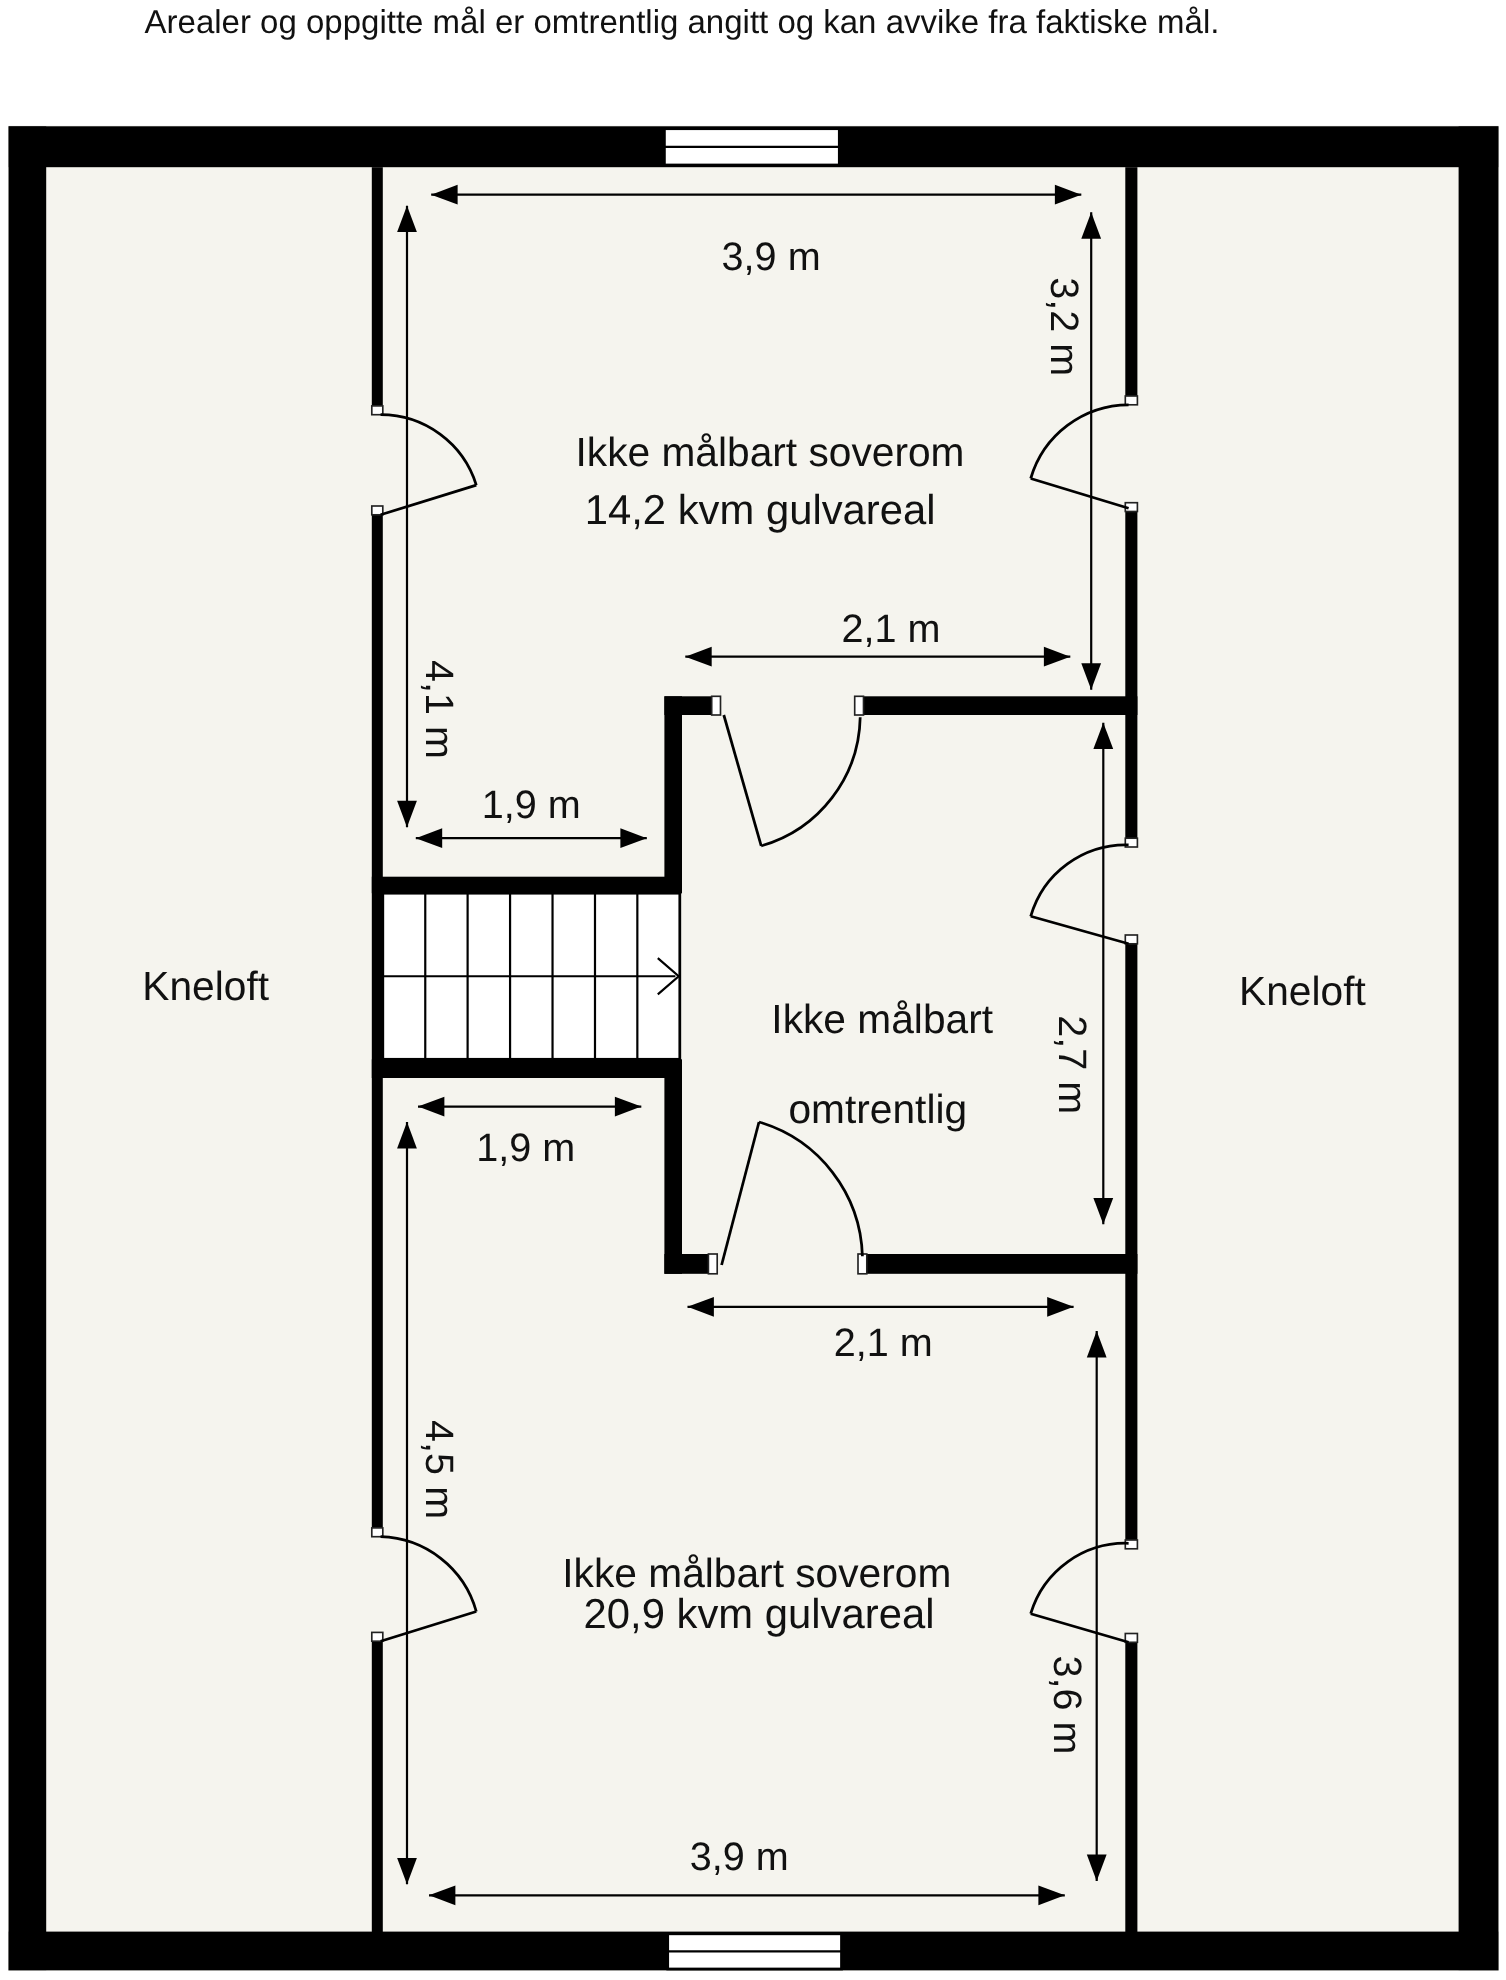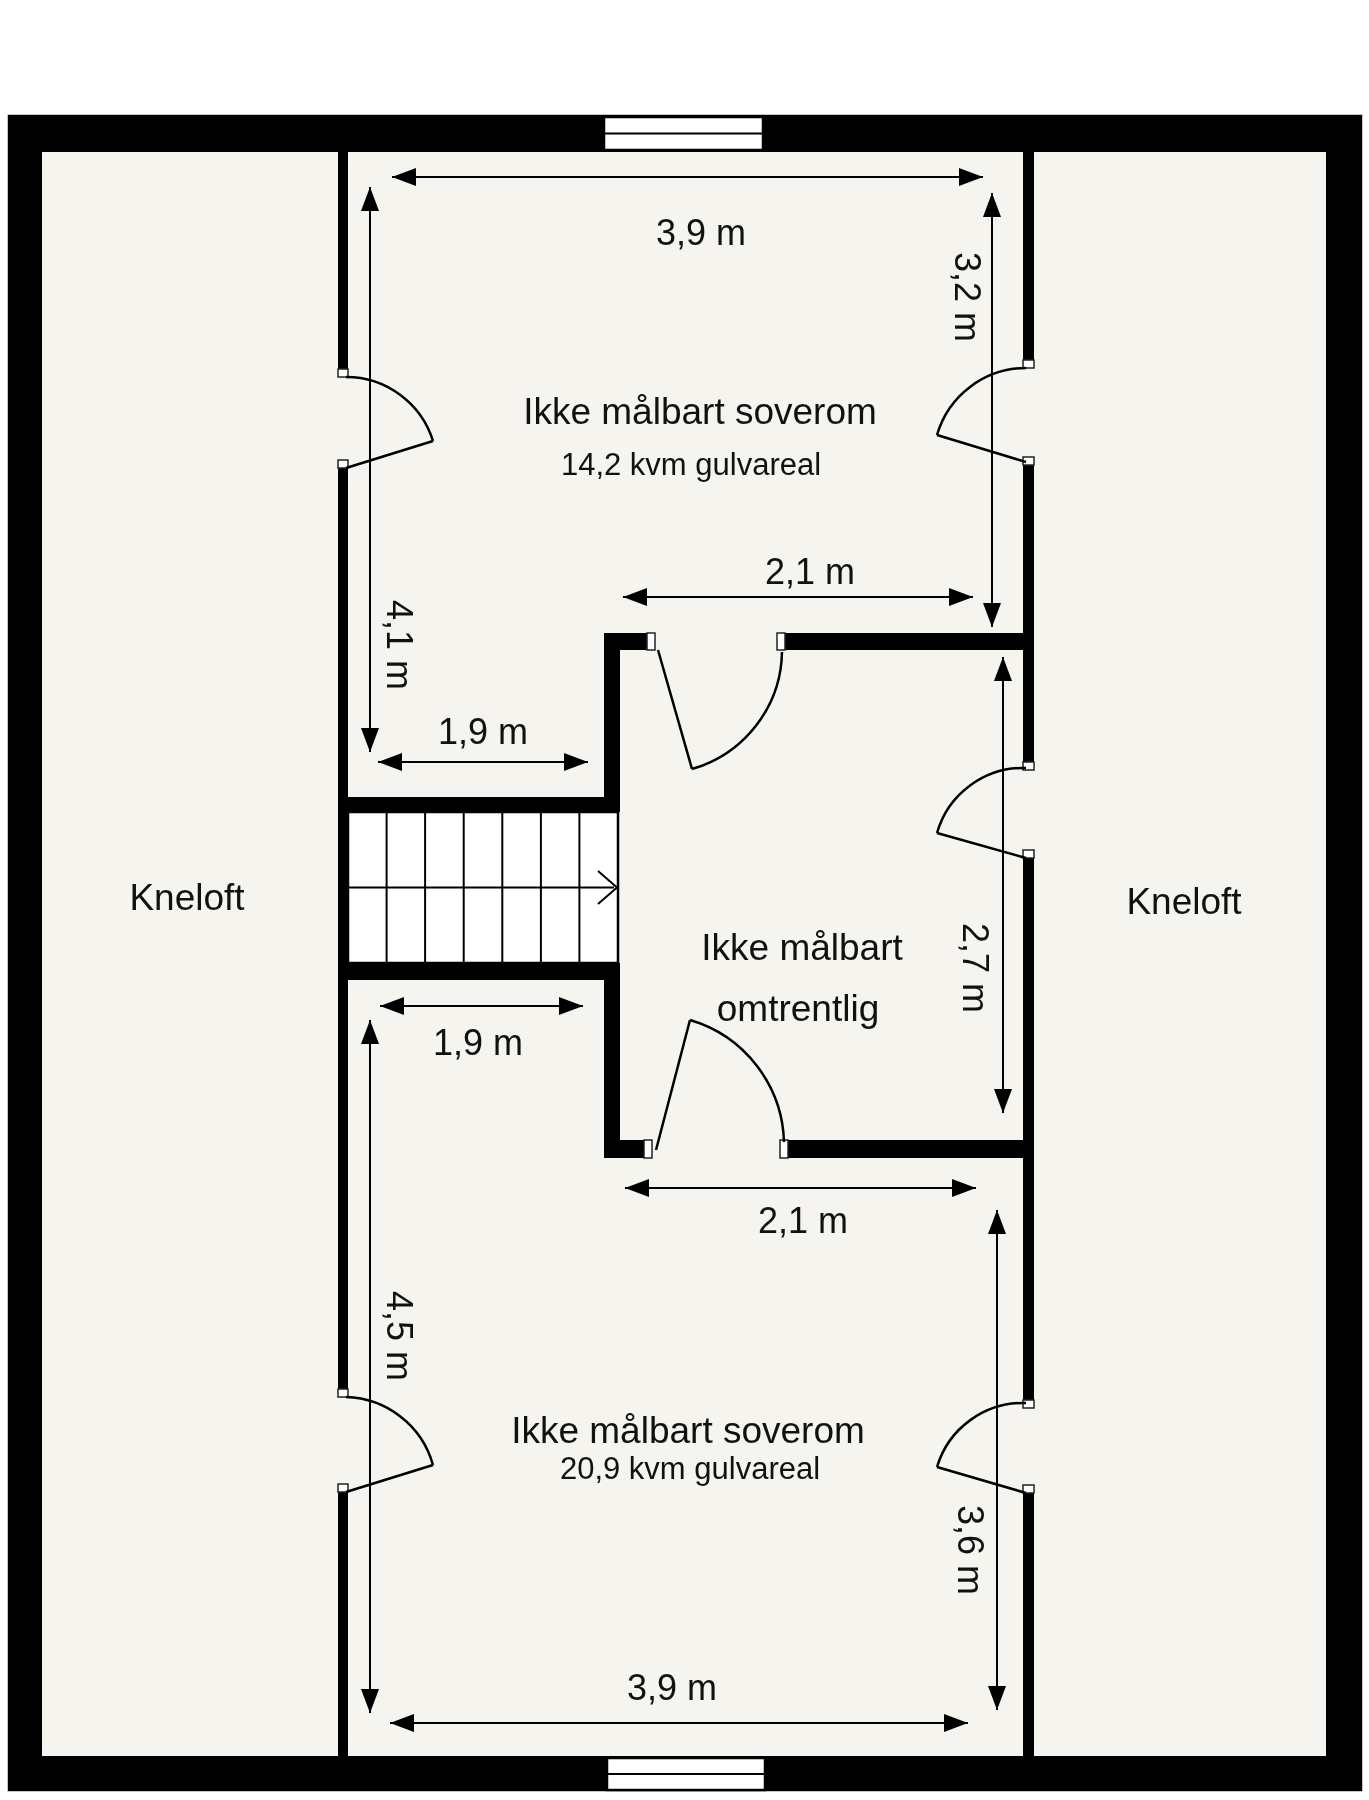--- a/index.html
+++ b/index.html
@@ -21,32 +21,33 @@
   .dim{stroke:var(--wall,#000);stroke-width:2;fill:none;}
   .ah{fill:var(--wall,#000);stroke:none;}
   .stairbox{fill:#fff;stroke:var(--wall,#000);stroke-width:2.5;}
   .label{
     position:absolute;white-space:nowrap;line-height:1;
     transform:translate(-50%,-50%);
   }
   .label.v{transform:translate(-50%,-50%) rotate(90deg);}
   .dim-label{font-size:36px;}
   .room-name{font-size:37px;}
-  .room-sub{font-size:31px;}
+  .room-sub{font-size:38px;}
   .kneloft{font-size:37px;}
   #disclaimer{
     position:absolute;left:0;top:2px;width:1240px;
     text-align:center;font-size:30px;line-height:1.25;
   }
 </style>
 </head>
 <body>
 
 <div id="canvas">
 
+  <div id="disclaimer" class="disclaimer">Arealer og oppgitte mål er omtrentlig angitt og kan avvike fra faktiske mål.</div>
 
   <svg id="plan-svg" width="1369" height="1800" viewBox="0 0 1369 1800" xmlns="http://www.w3.org/2000/svg">
 
     <rect class="floor" x="8" y="115" width="1354" height="1676"></rect>
 
     <g>
       <rect class="wall" x="8" y="115" width="1354" height="37"></rect>
       <rect class="wall" x="8" y="1756" width="1354" height="35"></rect>
       <rect class="wall" x="8" y="115" width="34" height="1676"></rect>
       <rect class="wall" x="1326" y="115" width="36" height="1676"></rect>
@@ -211,20 +212,20 @@
   <div class="label dim-label" style="left:483px;top:732px;">1,9 m</div>
   <div class="label dim-label v" style="left:975px;top:968px;">2,7 m</div>
   <div class="label dim-label" style="left:478px;top:1043px;">1,9 m</div>
   <div class="label dim-label v" style="left:399px;top:1336px;">4,5 m</div>
   <div class="label dim-label" style="left:803px;top:1221px;">2,1 m</div>
   <div class="label dim-label v" style="left:970px;top:1550px;">3,6 m</div>
   <div class="label dim-label" style="left:672px;top:1688px;">3,9 m</div>
 
   <div class="label room-name" style="left:700px;top:411px;">Ikke målbart soverom</div>
   <div class="label room-sub" style="left:691px;top:464px;">14,2 kvm gulvareal</div>
-  <div class="label room-name" style="left:802px;top:947px;">Ikke målbart</div>
+  <div class="label room-name" style="left:802px;top:927px;">Ikke målbart</div>
   <div class="label room-name" style="left:798px;top:1008px;">omtrentlig</div>
   <div class="label kneloft" style="left:187px;top:897px;">Kneloft</div>
   <div class="label kneloft" style="left:1184px;top:901px;">Kneloft</div>
   <div class="label room-name" style="left:688px;top:1430px;">Ikke målbart soverom</div>
   <div class="label room-sub" style="left:690px;top:1468px;">20,9 kvm gulvareal</div>
 
 </div>
 
 </body></html>

